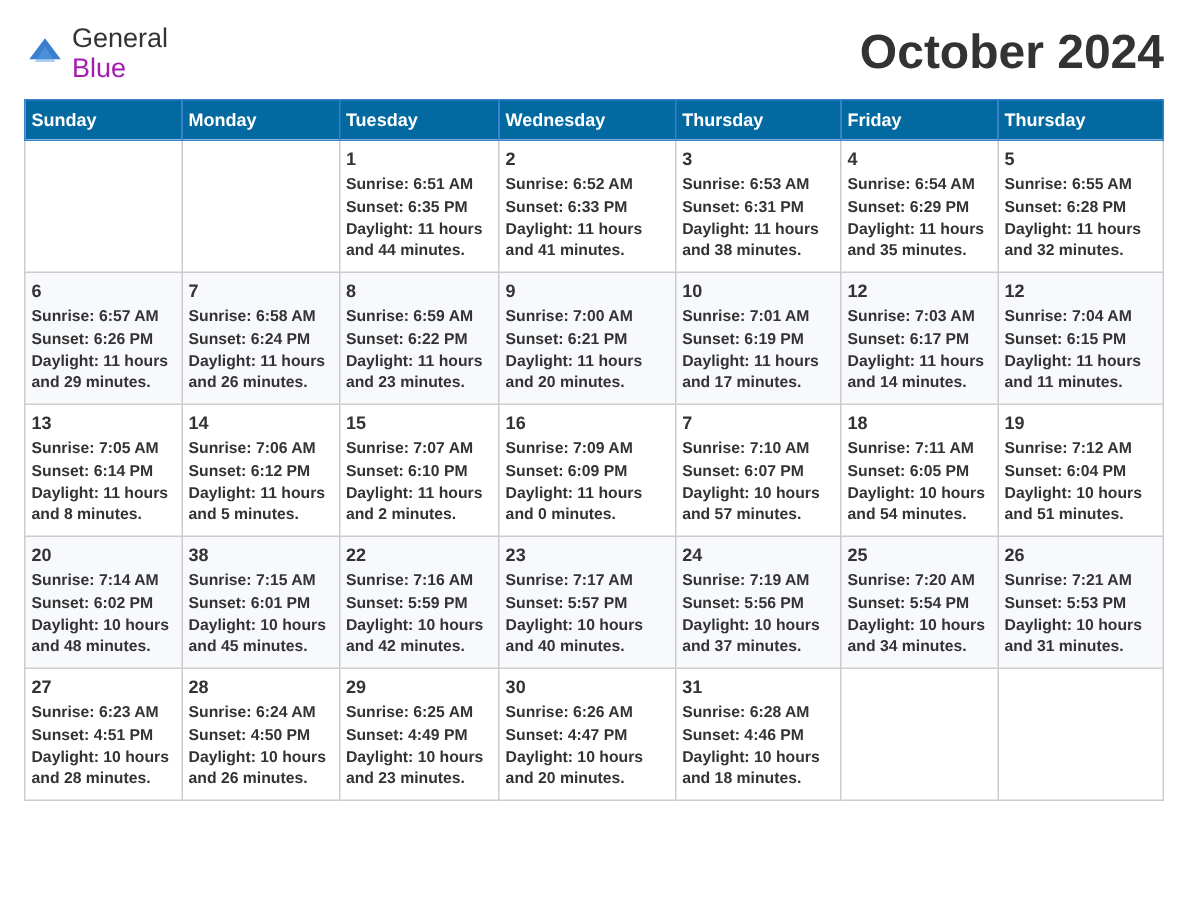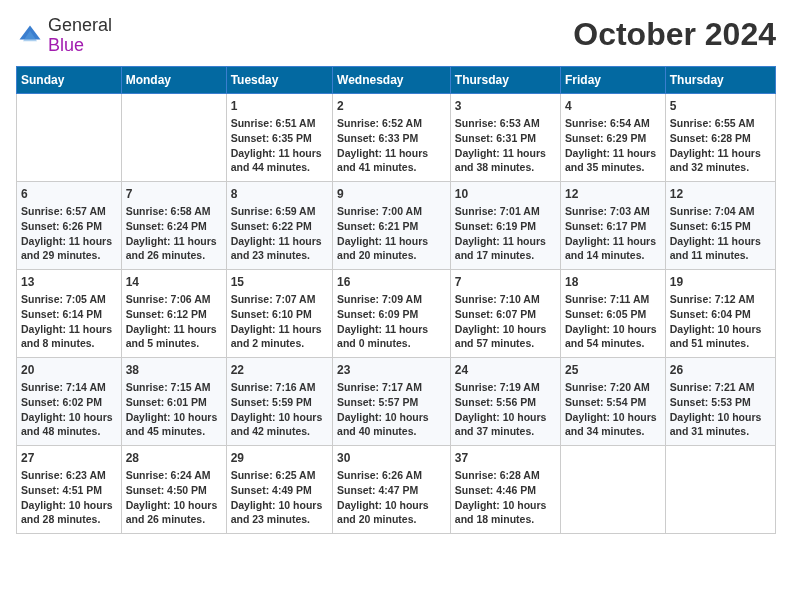--- a/index.html
+++ b/index.html
@@ -251,20 +251,20 @@
         </td>
         <td>
           <span class="day-num">29</span>
           <div class="day-detail">Sunrise: 6:25 AM<br>Sunset: 4:49 PM<br>Daylight: 10 hours and 23 minutes.</div>
         </td>
         <td>
           <span class="day-num">30</span>
           <div class="day-detail">Sunrise: 6:26 AM<br>Sunset: 4:47 PM<br>Daylight: 10 hours and 20 minutes.</div>
         </td>
         <td>
-          <span class="day-num">37</span>
+          <span class="day-num">31</span>
           <div class="day-detail">Sunrise: 6:28 AM<br>Sunset: 4:46 PM<br>Daylight: 10 hours and 18 minutes.</div>
         </td>
         <td class="empty"></td>
         <td class="empty"></td>
       </tr>
     </tbody>
 </table>
 
 </body></html>

